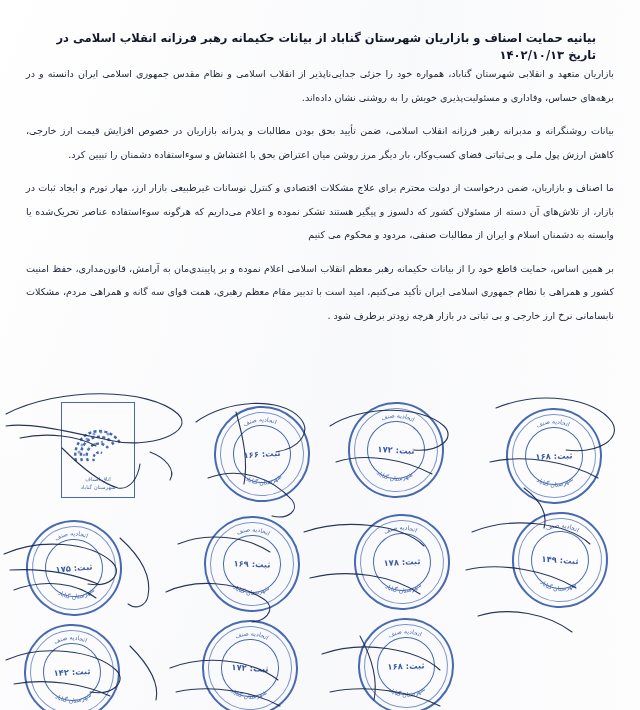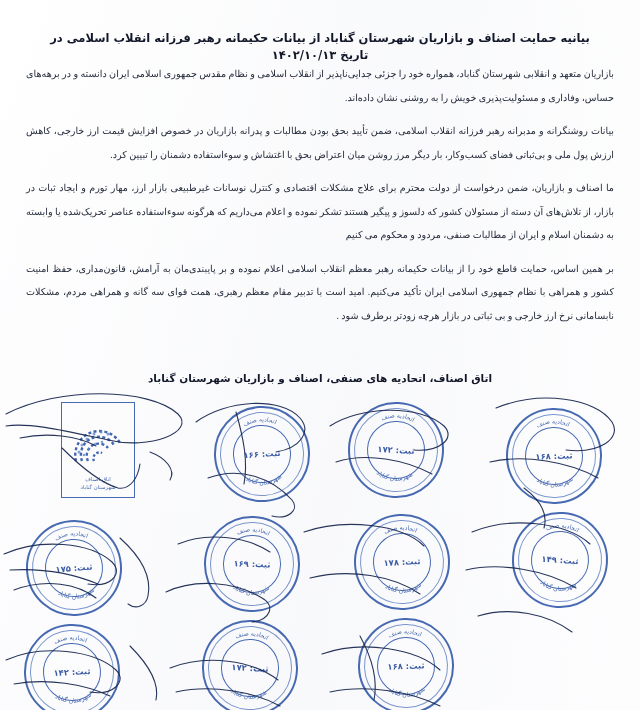--- a/index.html
+++ b/index.html
@@ -25,21 +25,21 @@
     background:
       linear-gradient(100deg, rgba(250,250,252,0) 0%, rgba(244,245,248,0.55) 55%, rgba(252,252,253,0) 100%),
       linear-gradient(#ffffff, #fdfdfe);
     pointer-events: none;
   }
   .doc-title {
     position: absolute;
     top: 30px;
     left: 0;
     right: 0;
-    text-align: center;
+    text-align: right;
     font-size: 11.5px;
     font-weight: bold;
     color: #12182a;
     letter-spacing: 0px;
     line-height: 1.5;
     direction: rtl;
     padding: 0 44px;
     box-sizing: border-box;
   }
   .body-wrap {
@@ -50,21 +50,20 @@
     direction: rtl;
   }
   .para {
     font-size: 9.6px;
     line-height: 2.45;
     color: #1b2233;
     text-align: justify;
     text-justify: inter-word;
     margin: 0 0 10px 0;
     direction: rtl;
-    font-family: Liberation Serif, serif;
   }
   .para:last-child { margin-bottom: 0; }
   .signature-line {
     position: absolute;
     top: 372px;
     left: 0;
     right: 0;
     text-align: center;
     font-size: 10.5px;
     font-weight: bold;
@@ -184,21 +183,20 @@
 
   <div class="doc-title">بیانیه حمایت اصناف و بازاریان شهرستان گناباد از بیانات حکیمانه رهبر فرزانه انقلاب اسلامی در تاریخ ۱۴۰۲/۱۰/۱۳</div>
 
   <div class="body-wrap">
     <p class="para">بازاریان متعهد و انقلابی شهرستان گناباد، همواره خود را جزئی جدایی‌ناپذیر از انقلاب اسلامی و نظام مقدس جمهوری اسلامی ایران دانسته و در برهه‌های حساس، وفاداری و مسئولیت‌پذیری خویش را به روشنی نشان داده‌اند.</p>
     <p class="para">بیانات روشنگرانه و مدبرانه رهبر فرزانه انقلاب اسلامی، ضمن تأیید بحق بودن مطالبات و پدرانه بازاریان در خصوص افزایش قیمت ارز خارجی، کاهش ارزش پول ملی و بی‌ثباتی فضای کسب‌وکار، بار دیگر مرز روشن میان اعتراض بحق با اغتشاش و سوءاستفاده دشمنان را تبیین کرد.</p>
     <p class="para">ما اصناف و بازاریان، ضمن درخواست از دولت محترم برای علاج مشکلات اقتصادی و کنترل نوسانات غیرطبیعی بازار ارز، مهار تورم و ایجاد ثبات در بازار، از تلاش‌های آن دسته از مسئولان کشور که دلسوز و پیگیر هستند تشکر نموده و اعلام می‌داریم که هرگونه سوءاستفاده عناصر تحریک‌شده یا وابسته به دشمنان اسلام و ایران از مطالبات صنفی، مردود و محکوم می کنیم</p>
     <p class="para">بر همین اساس، حمایت قاطع خود را از بیانات حکیمانه رهبر معظم انقلاب اسلامی اعلام نموده و بر پایبندی‌مان به آرامش، قانون‌مداری، حفظ امنیت کشور و همراهی با نظام جمهوری اسلامی ایران تأکید می‌کنیم. امید است با تدبیر مقام معظم رهبری، همت قوای سه گانه و همراهی مردم، مشکلات نابسامانی نرخ ارز خارجی و بی ثباتی در بازار هرچه زودتر برطرف شود .</p>
   </div>
 
-  <div class="signature-line">اتاق اصناف، اتحادیه های صنفی، اصناف و بازاریان شهرستان گناباد</div>
 
   <div class="stamps-area">
 
     <div class="stamp" style="top:10px; right:505px;">
       <div class="stamp-rect">
         <svg class="gear" width="52" height="46" viewBox="0 0 52 46">
           <g stroke="#2f56a8" fill="none" stroke-width="2.4">
             <path d="M4 42 A24 24 0 0 1 48 24" stroke-dasharray="3 2.4"></path>
             <path d="M10 42 A18 18 0 0 1 42 26" stroke-dasharray="3 2.4"></path>
             <path d="M16 42 A12 12 0 0 1 36 29" stroke-dasharray="3 2.4"></path>

